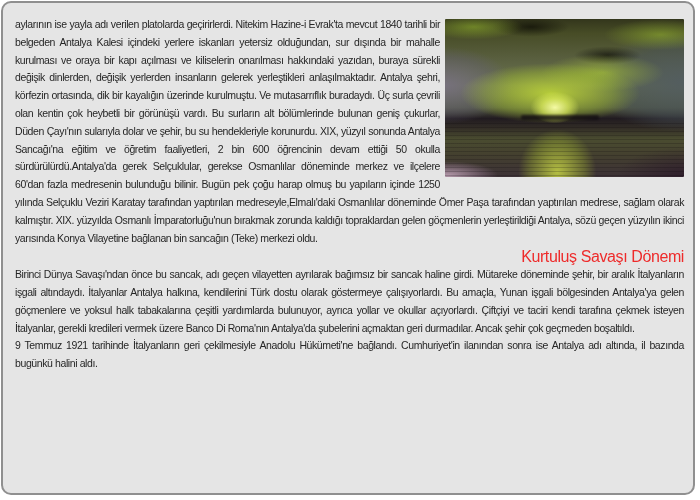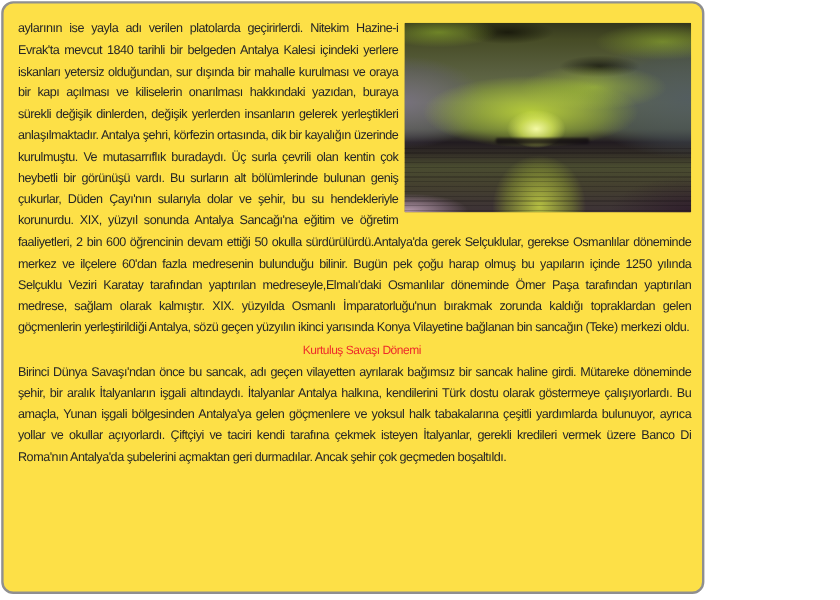--- a/index.html
+++ b/index.html
@@ -1,29 +1,29 @@
 <!DOCTYPE html>
 <html lang="tr"><head>
 <meta charset="utf-8">
 <style>
   html,body{margin:0;padding:0;background:#ffffff;}
   body{width:700px;height:500px;position:relative;font-family:"Liberation Sans","DejaVu Sans",sans-serif;}
   .page{
-    position:absolute;left:1px;top:1px;width:586px;height:494px;
-    border:2px solid #8f8f8f;border-radius:10px;background:#fde047;
+    position:absolute;left:1px;top:1px;width:694px;height:494px;
+    border:2px solid #8f8f8f;border-radius:10px;background:#e5e5e5;
     box-sizing:border-box;padding:13px 9px 0 12px;overflow:hidden;
   }
   .article{
     font-size:10.5px;line-height:17.8px;letter-spacing:-0.4px;
     color:#262626;text-align:justify;
   }
   .article p{margin:0;}
   .sec-heading{
-    margin:1px 0 0 12px;font-size:10px;line-height:17.8px;font-weight:normal;
-    color:#ee2b2b;text-align:center;
+    margin:1px 0 0 12px;font-size:16px;line-height:17.8px;font-weight:normal;
+    color:#ee2b2b;text-align:right;
   }
   
   .photo{
     float:right;width:239px;height:158px;margin:3px 0 9px 5px;
     position:relative;overflow:hidden;border-radius:1px;
     background:
       
       radial-gradient(ellipse 34px 22px at 46% 56%, rgba(250,255,170,0.95) 0%, rgba(225,240,95,0.65) 40%, rgba(205,225,70,0) 72%),
       
       radial-gradient(ellipse 120px 40px at 44% 47%, rgba(196,220,55,0.85) 0%, rgba(165,195,45,0.40) 52%, rgba(165,195,45,0) 75%),
@@ -58,14 +58,15 @@
 </style>
 </head>
 <body>
 
 <div class="page">
   <div class="article">
     <div class="photo"></div>
     <p>aylarının ise yayla adı verilen platolarda geçirirlerdi. Nitekim Hazine-i Evrak'ta mevcut 1840 tarihli bir belgeden Antalya Kalesi içindeki yerlere iskanları yetersiz olduğundan, sur dışında bir mahalle kurulması ve oraya bir kapı açılması ve kiliselerin onarılması hakkındaki yazıdan, buraya sürekli değişik dinlerden, değişik yerlerden insanların gelerek yerleştikleri anlaşılmaktadır. Antalya şehri, körfezin ortasında, dik bir kayalığın üzerinde kurulmuştu. Ve mutasarrıflık buradaydı. Üç surla çevrili olan kentin çok heybetli bir görünüşü vardı. Bu surların alt bölümlerinde bulunan geniş çukurlar, Düden Çayı'nın sularıyla dolar ve şehir, bu su hendekleriyle korunurdu. XIX, yüzyıl sonunda Antalya Sancağı'na eğitim ve öğretim faaliyetleri, 2 bin 600 öğrencinin devam ettiği 50 okulla sürdürülürdü.Antalya'da gerek Selçuklular, gerekse Osmanlılar döneminde merkez ve ilçelere 60'dan fazla medresenin bulunduğu bilinir. Bugün pek çoğu harap olmuş bu yapıların içinde 1250 yılında Selçuklu Veziri Karatay tarafından yaptırılan medreseyle,Elmalı'daki Osmanlılar döneminde Ömer Paşa tarafından yaptırılan medrese, sağlam olarak kalmıştır. XIX. yüzyılda Osmanlı İmparatorluğu'nun bırakmak zorunda kaldığı topraklardan gelen göçmenlerin yerleştirildiği Antalya, sözü geçen yüzyılın ikinci yarısında Konya Vilayetine bağlanan bin sancağın (Teke) merkezi oldu.</p>
     <h3 class="sec-heading">Kurtuluş Savaşı Dönemi</h3>
     <p>Birinci Dünya Savaşı'ndan önce bu sancak, adı geçen vilayetten ayrılarak bağımsız bir sancak haline girdi. Mütareke döneminde şehir, bir aralık İtalyanların işgali altındaydı. İtalyanlar Antalya halkına, kendilerini Türk dostu olarak göstermeye çalışıyorlardı. Bu amaçla, Yunan işgali bölgesinden Antalya'ya gelen göçmenlere ve yoksul halk tabakalarına çeşitli yardımlarda bulunuyor, ayrıca yollar ve okullar açıyorlardı. Çiftçiyi ve taciri kendi tarafına çekmek isteyen İtalyanlar, gerekli kredileri vermek üzere Banco Di Roma'nın Antalya'da şubelerini açmaktan geri durmadılar. Ancak şehir çok geçmeden boşaltıldı.</p>
+    <p>9 Temmuz 1921 tarihinde İtalyanların geri çekilmesiyle Anadolu Hükümeti'ne bağlandı. Cumhuriyet'in ilanından sonra ise Antalya adı altında, il bazında bugünkü halini aldı.</p>
   </div>
 </div>
 
 </body></html>

